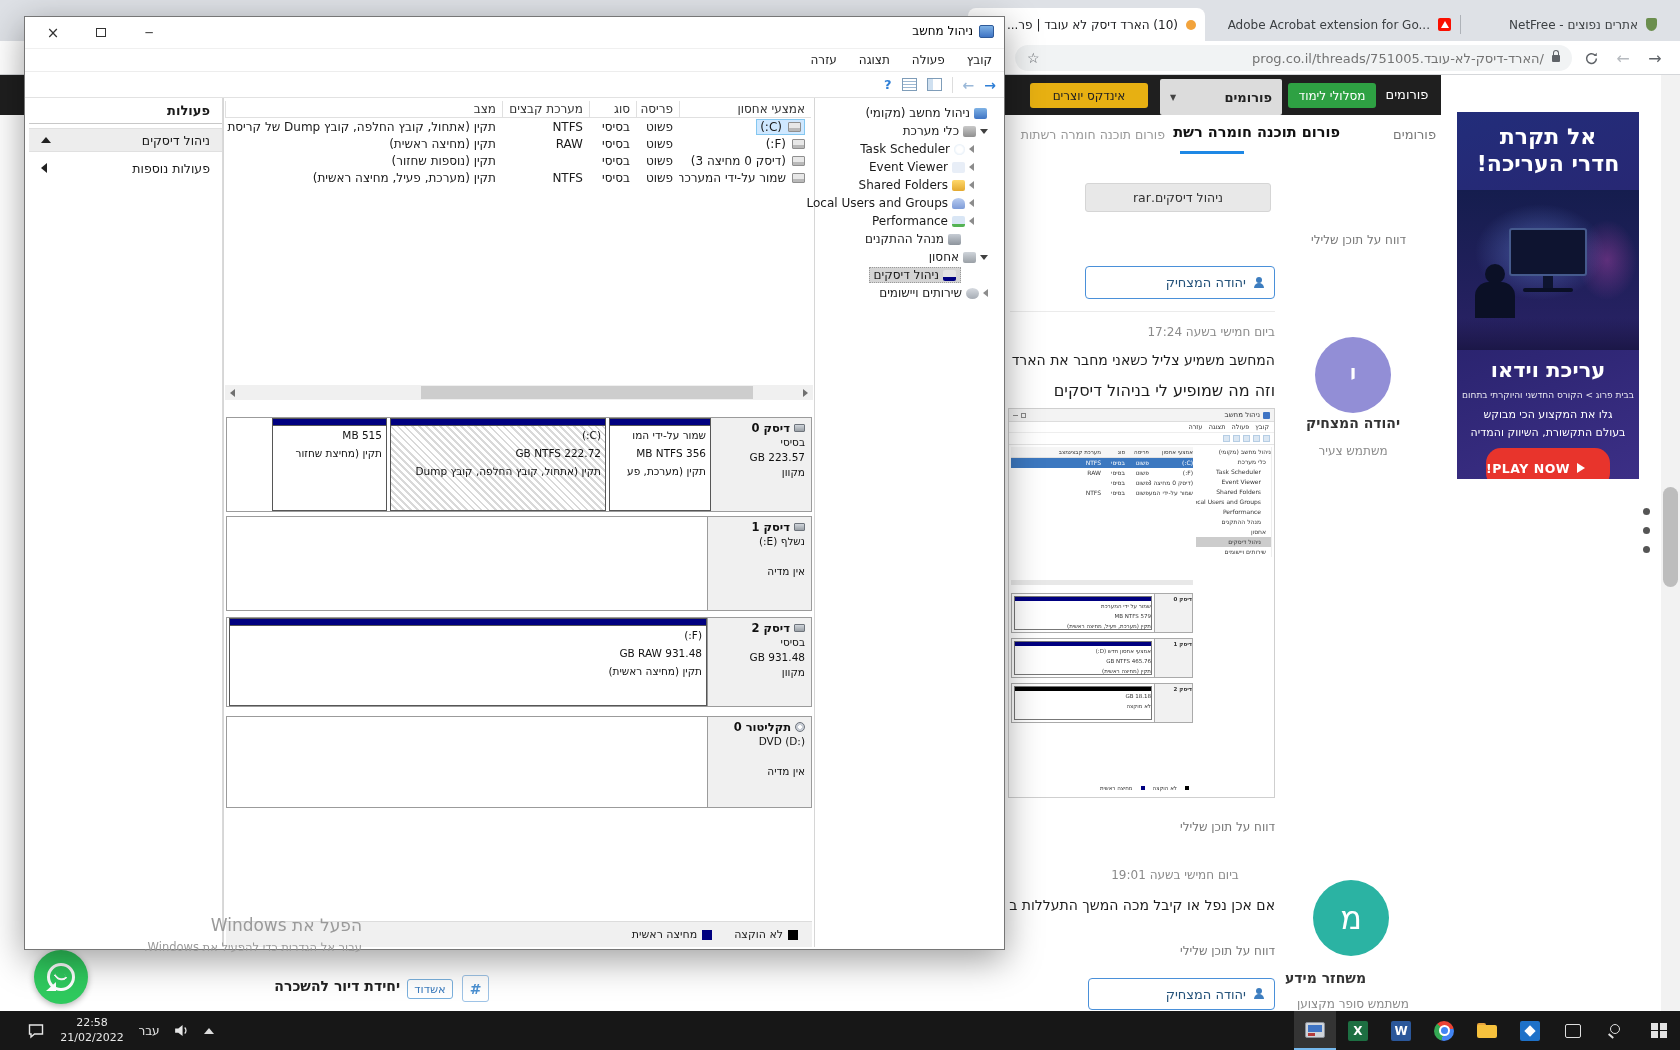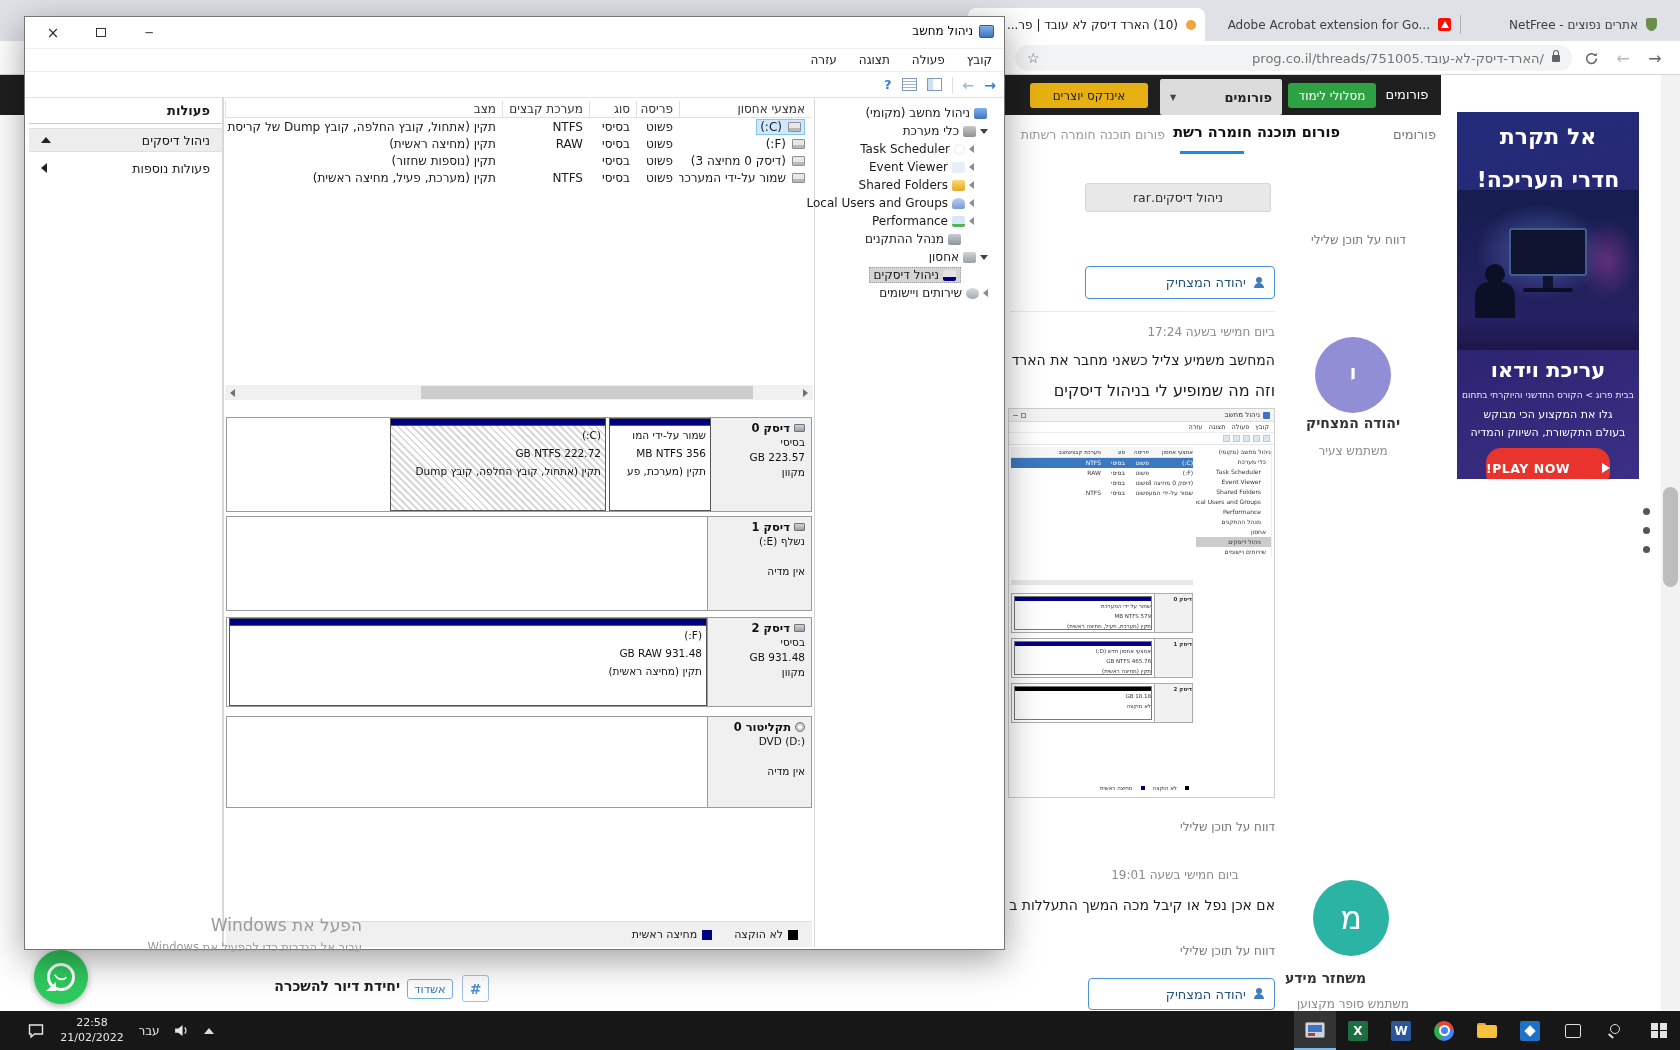--- a/index.html
+++ b/index.html
@@ -265,36 +265,36 @@
   <div class="abs" style="left:1285px;top:444px;width:136px;text-align:center;font-size:12px;color:#8a8a8a;direction:rtl">משתמש צעיר</div>
 
   <div class="abs ctr" style="left:1313px;top:880px;width:76px;height:76px;border-radius:50%;background:#2bb3a3;color:#fff;font-size:32px">
     <span>מ</span>
   </div>
   <div class="abs" style="left:1285px;top:970px;width:136px;text-align:left;font-size:14px;font-weight:bold;color:#333;direction:rtl">משחזר מידע</div>
   <div class="abs" style="left:1277px;top:997px;width:152px;text-align:center;font-size:12px;color:#8a8a8a;direction:rtl">משתמש סופר מקצוען</div>
 
   <div class="abs" style="left:1457px;top:112px;width:182px;height:367px;background:linear-gradient(160deg,#222d7a 0%,#2b2470 55%,#3c2f86 100%);overflow:hidden;color:#fff;text-align:center;direction:rtl">
     <div style="margin-top:12px;font-size:22px;font-weight:bold">אל תקרת</div>
-    <div style="margin-top:18px;font-size:22px;font-weight:bold">חדרי העריכה!</div>
+    <div style="margin-top:2px;font-size:22px;font-weight:bold">חדרי העריכה!</div>
     <div style="position:absolute;left:0;top:78px;width:182px;height:160px;background:linear-gradient(#151d4e,#2a2266)">
       <span style="position:absolute;left:18px;top:14px;width:130px;height:96px;background:radial-gradient(closest-side,rgba(111,143,232,.5),rgba(111,143,232,0));border-radius:50%"></span>
       <span style="position:absolute;left:120px;top:30px;width:60px;height:80px;background:radial-gradient(closest-side,rgba(214,78,188,.35),rgba(214,78,188,0));border-radius:50%"></span>
       <span style="position:absolute;left:52px;top:38px;width:78px;height:48px;background:#0e1430;border:2px solid rgba(138,176,255,.45);border-radius:3px"></span>
       <span style="position:absolute;left:86px;top:86px;width:10px;height:12px;background:#0e1430"></span>
       <span style="position:absolute;left:66px;top:98px;width:50px;height:4px;background:#0a0f26;border-radius:2px"></span>
       <span style="position:absolute;left:28px;top:74px;width:20px;height:20px;border-radius:50%;background:#0b1026"></span>
       <span style="position:absolute;left:18px;top:92px;width:40px;height:36px;border-radius:14px 14px 0 0;background:#0b1026"></span>
       <span style="position:absolute;left:0;top:128px;width:182px;height:32px;background:linear-gradient(rgba(10,14,38,0),#1b1747)"></span>
     </div>
     <div style="position:absolute;left:0;top:246px;width:182px;font-size:21px;font-weight:bold">עריכת וידאו</div>
     <div style="position:absolute;left:0;top:278px;width:182px;font-size:9px;opacity:.9">בבית פרוג &gt; הקורס החדשני והיוקרתי בתחום</div>
     <div style="position:absolute;left:0;top:296px;width:182px;font-size:11px">גלו את המקצוע הכי מבוקש</div>
     <div style="position:absolute;left:0;top:314px;width:182px;font-size:11px">בעולם התקשורת, השיווק והמדיה</div>
-    <div style="position:absolute;left:29px;top:336px;width:124px;height:40px;background:#e8342c;border-radius:15px;display:flex;align-items:center;justify-content:space-between;gap:7px">
+    <div style="position:absolute;left:29px;top:336px;width:124px;height:40px;background:#e8342c;border-radius:15px;display:flex;align-items:center;justify-content:flex-end;gap:7px">
       <span style="width:0;height:0;border-top:5px solid transparent;border-bottom:5px solid transparent;border-left:8px solid #fff"></span>
       <span style="font-size:12.5px;font-weight:bold;letter-spacing:.5px">PLAY NOW!</span>
     </div>
   </div>
 
   <div class="abs" style="left:1643px;top:508px;width:8px;height:50px">
     <span style="position:absolute;left:0;top:0;width:7px;height:7px;border-radius:50%;background:#555"></span>
     <span style="position:absolute;left:0;top:19px;width:7px;height:7px;border-radius:50%;background:#555"></span>
     <span style="position:absolute;left:0;top:38px;width:7px;height:7px;border-radius:50%;background:#555"></span>
   </div>
@@ -454,20 +454,25 @@
         </div>
         <div class="part" style="left:163px;width:216px">
           <div class="pbar"></div>
           <div class="hatch" style="position:absolute;left:0;right:0;top:7px;bottom:0"></div>
           <div style="position:relative">
             <div class="ptx">(C:)</div>
             <div class="ptx">GB NTFS 222.72</div>
             <div class="ptx">תקין (אתחול, קובץ החלפה, קובץ Dump</div>
           </div>
         </div>
+        <div class="part" style="left:45px;width:115px">
+          <div class="pbar"></div>
+          <div class="ptx">MB 515</div>
+          <div class="ptx">תקין (מחיצת שחזור</div>
+        </div>
       </div>
 
       <div class="drow" style="top:418px;height:95px">
         <div class="dlab">
           <div class="b">
               <span style="width:11px;height:8px;background:linear-gradient(#cfd4da,#9aa0a6);border:1px solid #6d737b;border-radius:1px"></span>
               <span>דיסק 1</span>
             </div>
           <div class="s">נשלף (E:)</div>
           <div class="s"></div>

